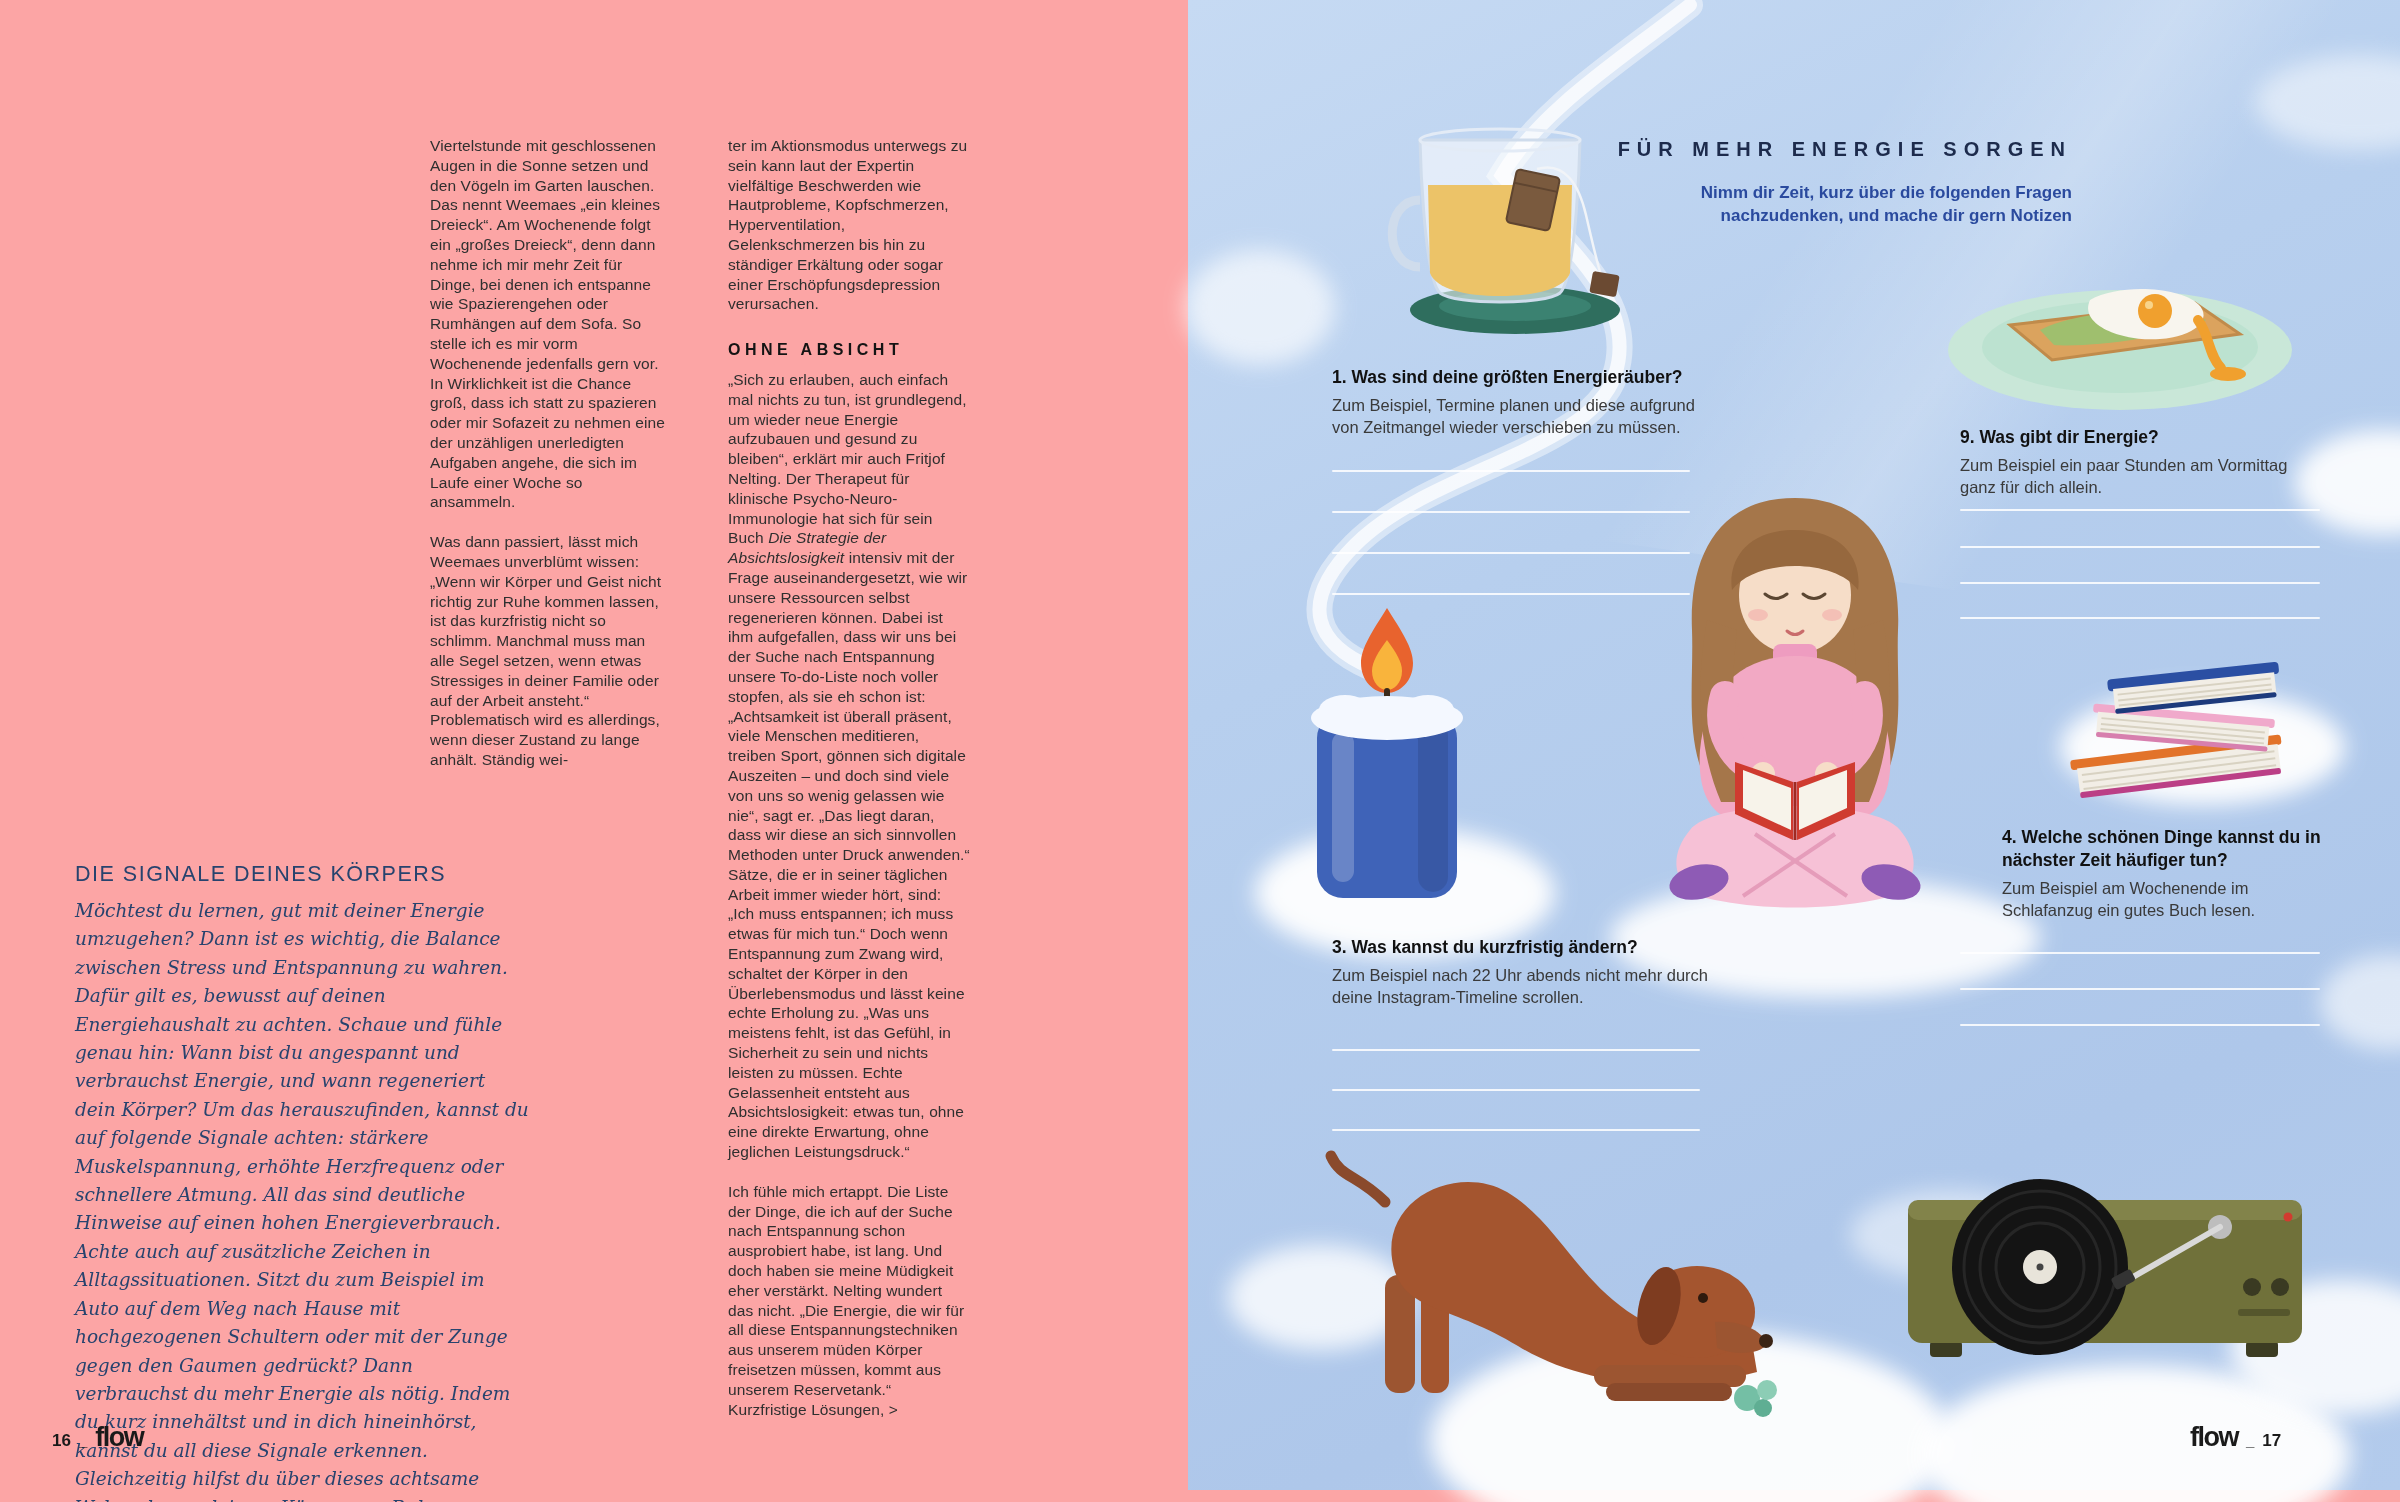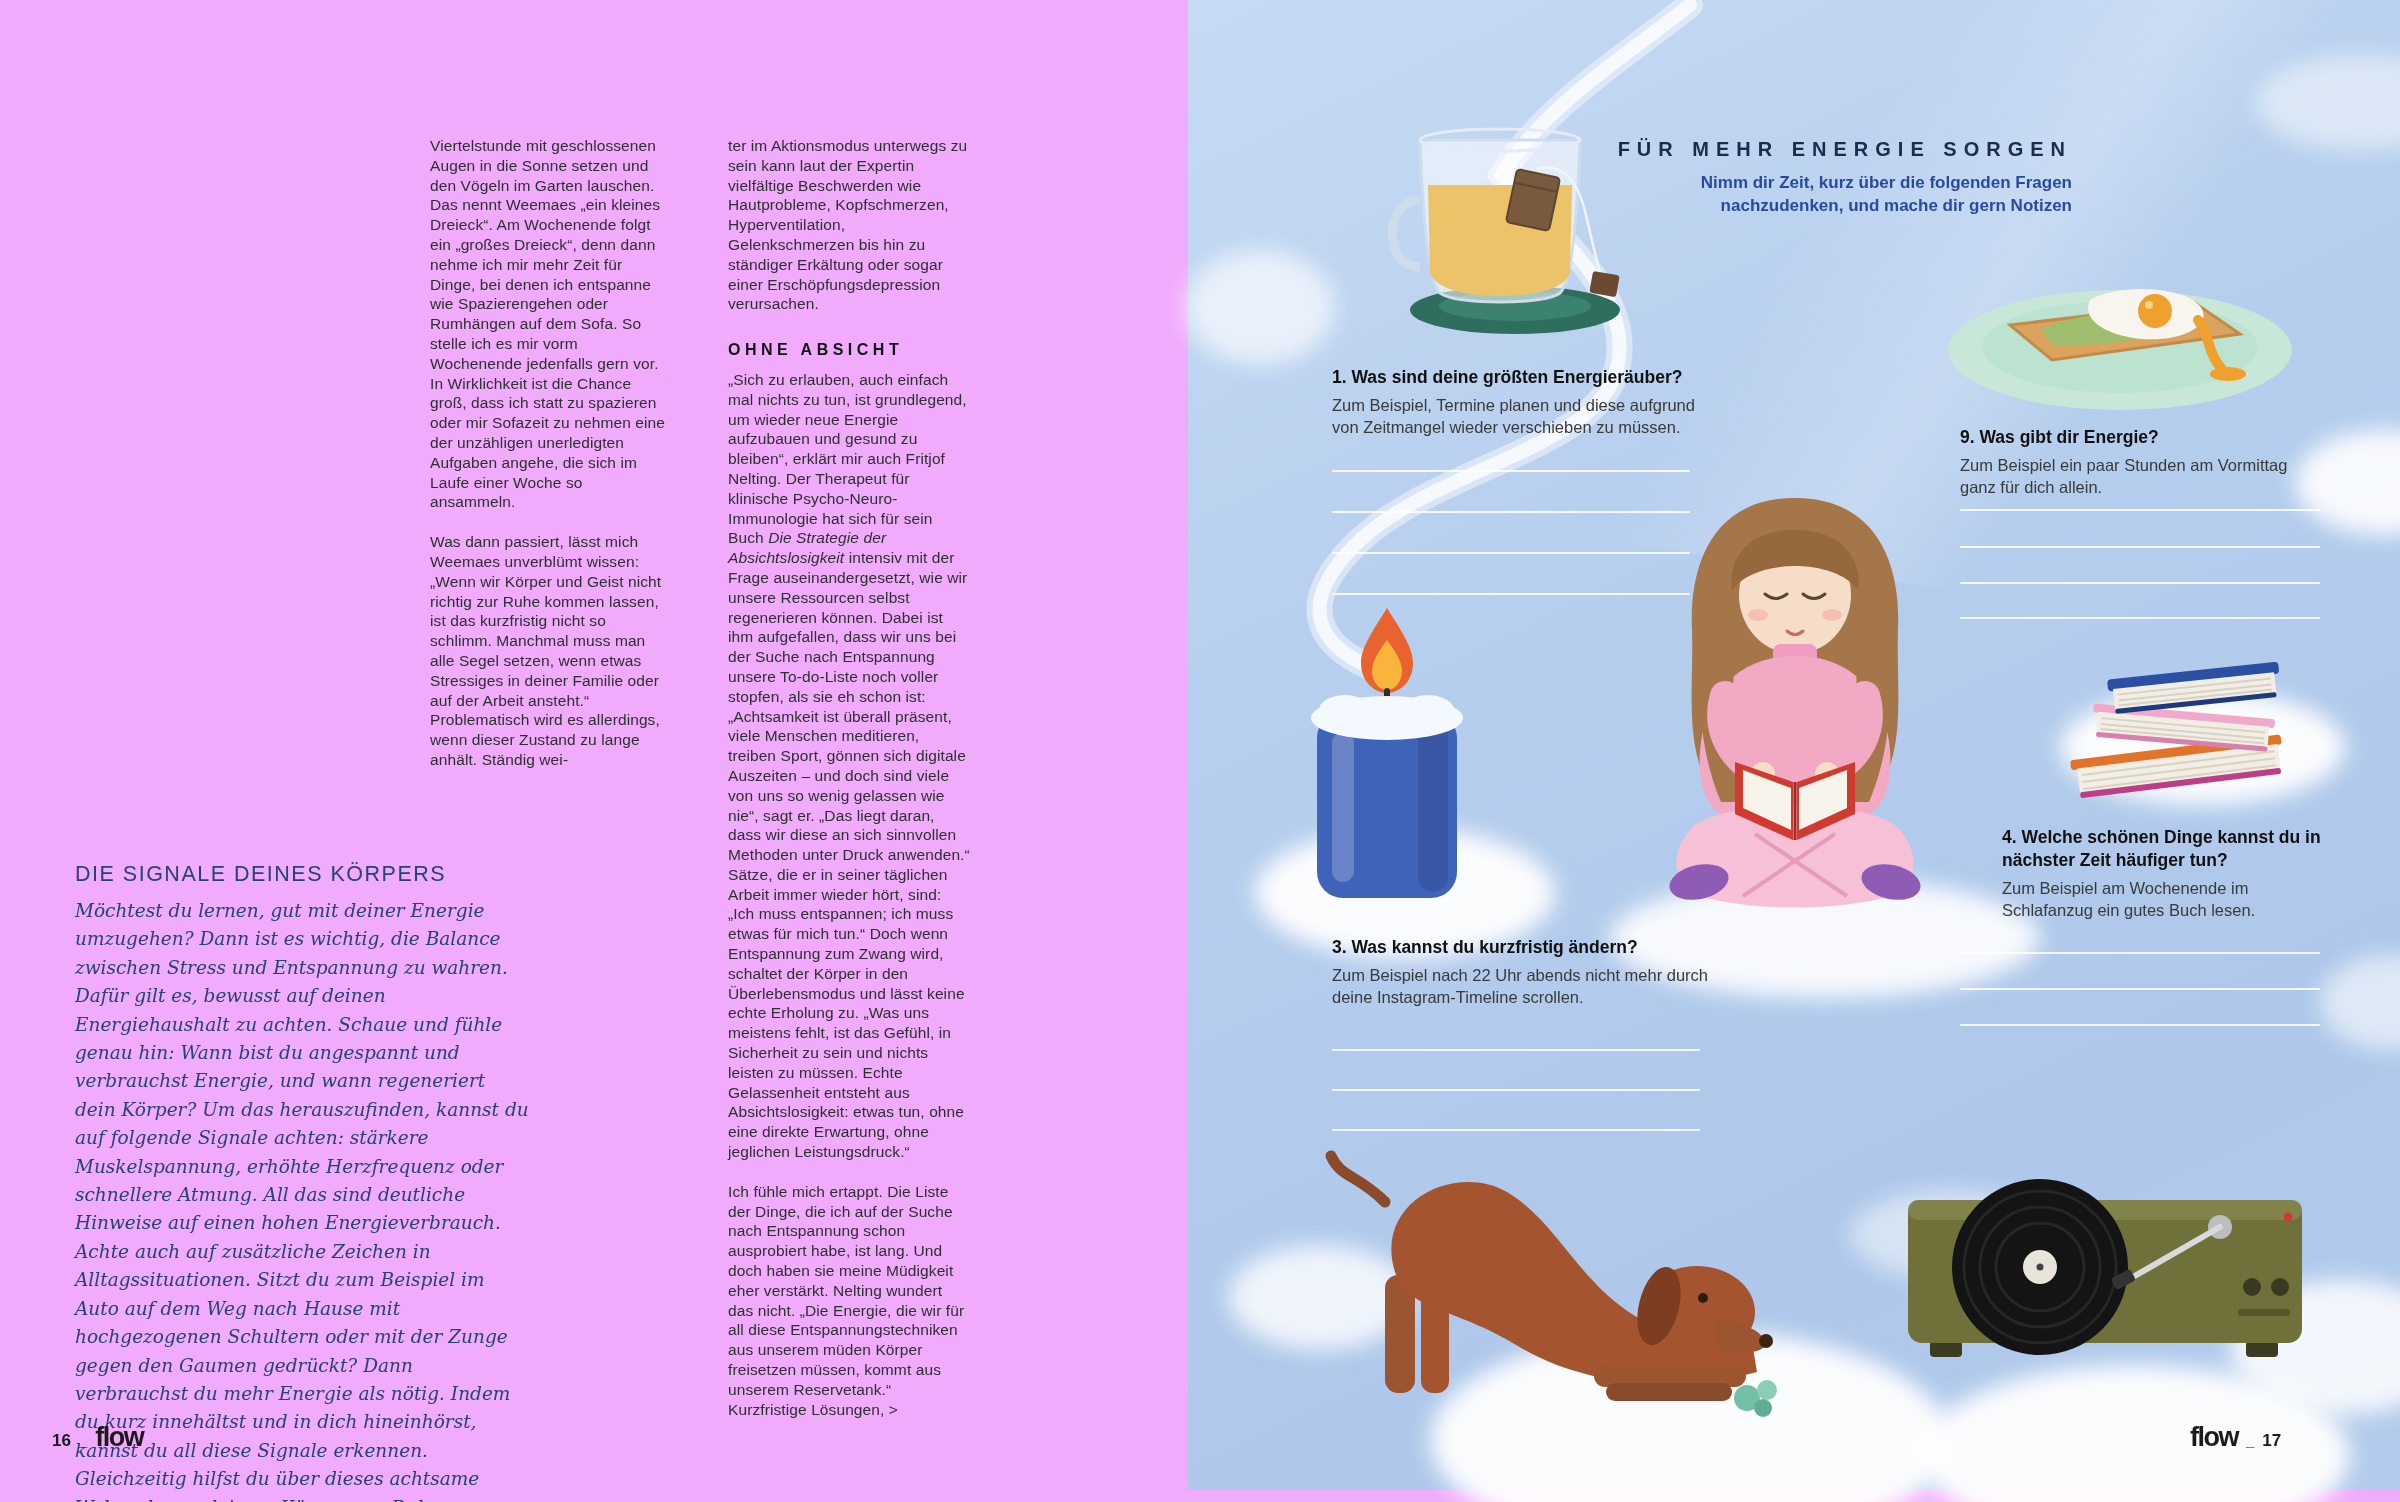--- a/index.html
+++ b/index.html
@@ -1,16 +1,16 @@
 <!DOCTYPE html>
 <html><head>
 <meta charset="utf-8">
 <style>
   html,body{margin:0;padding:0;background:#ffffff;}
-  #spread{position:relative;width:2400px;height:1502px;background:#f0abfc;overflow:hidden;
+  #spread{position:relative;width:2400px;height:1502px;background:#fca5a5;overflow:hidden;
           font-family:"Liberation Sans",sans-serif;color:#2e2e2e;}
   
   .col{position:absolute;font-size:15.5px;line-height:19.8px;color:#2f2f2f;letter-spacing:.1px;}
   .col p{margin:0 0 20px 0;}
   .col .section-heading{font-weight:bold;font-size:16px;letter-spacing:4.5px;color:#141414;margin:26px 0 10px 0;}
   .italic{font-style:italic;}
   #signals{position:absolute;left:75px;top:862px;width:456px;color:#27436e;}
   #signals .sig-title{font-family:Liberation Sans, sans-serif;font-size:21.5px;letter-spacing:1.5px;margin:0 0 10px 0;font-weight:500;}
   #signals .sig-body{font-family:"DejaVu Serif",serif;font-style:italic;font-size:18.5px;line-height:28.4px;}
   .footer{position:absolute;display:flex;align-items:baseline;gap:8px;color:#1a1a1a;}
@@ -19,21 +19,21 @@
   .footer .flow-logo{font-weight:800;font-size:27px;letter-spacing:-1.5px;font-family:"Liberation Sans",sans-serif;}
   
   #sky{position:absolute;left:1188px;top:0;width:1212px;height:1490px;
        background:linear-gradient(155deg,#c6daf3 0%,#b7cfee 35%,#aec7ea 75%,#b3cbec 100%);overflow:hidden;}
   .streak{position:absolute;left:1600px;top:-100px;width:900px;height:700px;
           background:linear-gradient(115deg,transparent 30%,rgba(255,255,255,.22) 48%,transparent 60%);
           transform:rotate(8deg);}
   .cloud{position:absolute;background:#ffffff;border-radius:50%;filter:blur(11px);}
   .rp-header{position:absolute;left:1592px;top:138px;width:480px;text-align:right;}
   .rp-title{font-weight:bold;font-size:20px;letter-spacing:7px;color:#1d2b4c;}
-  .rp-sub{margin-top:10px;font-weight:bold;font-size:17px;line-height:23px;color:#2a4a9e;}
+  .rp-sub{margin-top:20px;font-weight:bold;font-size:17px;line-height:23px;color:#2a4a9e;}
   .question{position:absolute;}
   .q-title{font-weight:bold;font-size:17.5px;line-height:23px;color:#111111;margin:0 0 5px 0;}
   .q-body{font-size:16.5px;line-height:22px;color:#3a3a3a;}
   .note-line{position:absolute;height:2px;background:rgba(255,255,255,.85);border-radius:1px;}
   .illus{position:absolute;}
 </style>
 </head>
 <body>
 
 <div id="spread">

